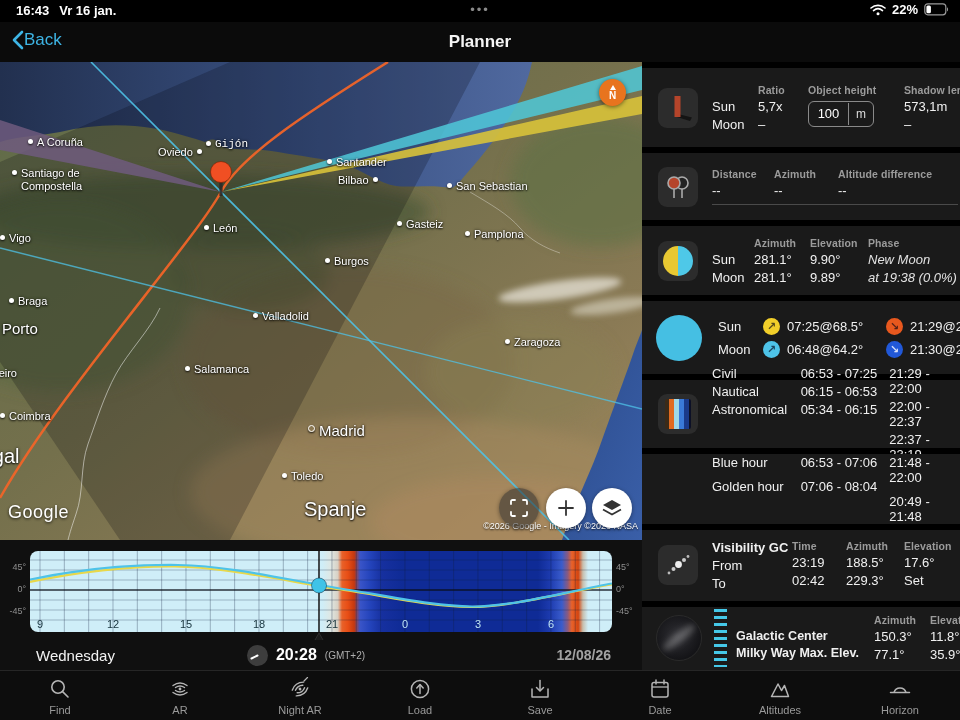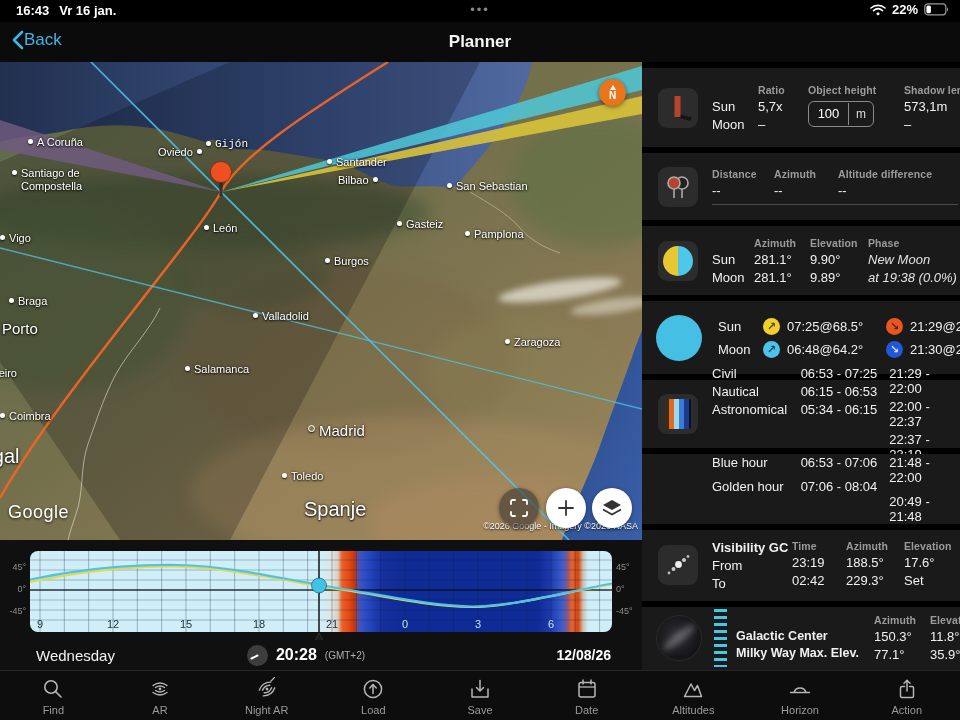--- a/index.html
+++ b/index.html
@@ -68,21 +68,21 @@
   #timeline{position:absolute;left:0;top:540px;width:642px;height:100px;background:#101010;}
   .ylab{position:absolute;font-size:9px;color:#8f8f8f;width:26px;}
   .ylab.left{text-align:right;left:0;}
   .ylab.right{text-align:left;left:616px;}
   #daterow{position:absolute;left:0;top:640px;width:642px;height:30px;background:#101010;display:flex;align-items:center;}
   #day-label{position:absolute;left:36px;font-size:15px;color:#f2f2f2;}
   #time-center{position:absolute;left:0;right:30px;display:flex;align-items:center;justify-content:center;gap:8px;}
   #time-icon{width:21px;height:21px;border-radius:50%;background:#3d3d3d;position:relative;flex:0 0 auto;}
   #time-value{font-size:16px;font-weight:700;color:#fff;}
   #tz-label{font-size:10px;color:#b0b0b0;}
-  #date-value{position:absolute;right:31px;font-size:14px;font-weight:600;color:#ffffff;}
+  #date-value{position:absolute;right:31px;font-size:14px;font-weight:600;color:#a3a3a3;}
   
   #toolbar{position:absolute;left:0;top:670px;width:960px;height:50px;background:#0d0d0d;border-top:1px solid #262626;
            display:flex;}
   .tool{flex:1;display:flex;flex-direction:column;align-items:center;justify-content:center;gap:3px;cursor:pointer;}
   .tool .tlabel{font-size:11px;color:#9a9a9a;}
 </style>
 </head>
 <body>
 
 <div id="statusbar">
@@ -591,21 +591,13 @@
       </svg>
       <span class="tlabel">Altitudes</span>
     </div>
     <div class="tool">
       <svg width="26" height="24" viewBox="0 0 24 24">
         <path d="M6,15.5 A6.3,6.3 0 0 1 18,15.5" fill="none" stroke="#b5b5b5" stroke-width="1.5"></path>
         <line x1="2.5" y1="15.5" x2="21.5" y2="15.5" stroke="#b5b5b5" stroke-width="1.5" stroke-linecap="round"></line>
       </svg>
       <span class="tlabel">Horizon</span>
     </div>
-    <div class="tool">
-      <svg width="26" height="24" viewBox="0 0 24 24">
-        <path d="M9.5,9.5 H7 A1.5,1.5 0 0 0 5.5,11 V19 A1.5,1.5 0 0 0 7,20.5 H17 A1.5,1.5 0 0 0 18.5,19 V11 A1.5,1.5 0 0 0 17,9.5 H14.5" fill="none" stroke="#b5b5b5" stroke-width="1.5" stroke-linecap="round"></path>
-        <line x1="12" y1="3.5" x2="12" y2="14" stroke="#b5b5b5" stroke-width="1.5" stroke-linecap="round"></line>
-        <polyline points="9,6.2 12,3.2 15,6.2" fill="none" stroke="#b5b5b5" stroke-width="1.5" stroke-linecap="round" stroke-linejoin="round"></polyline>
-      </svg>
-      <span class="tlabel">Action</span>
-    </div>
   </div>
 
 </body></html>

